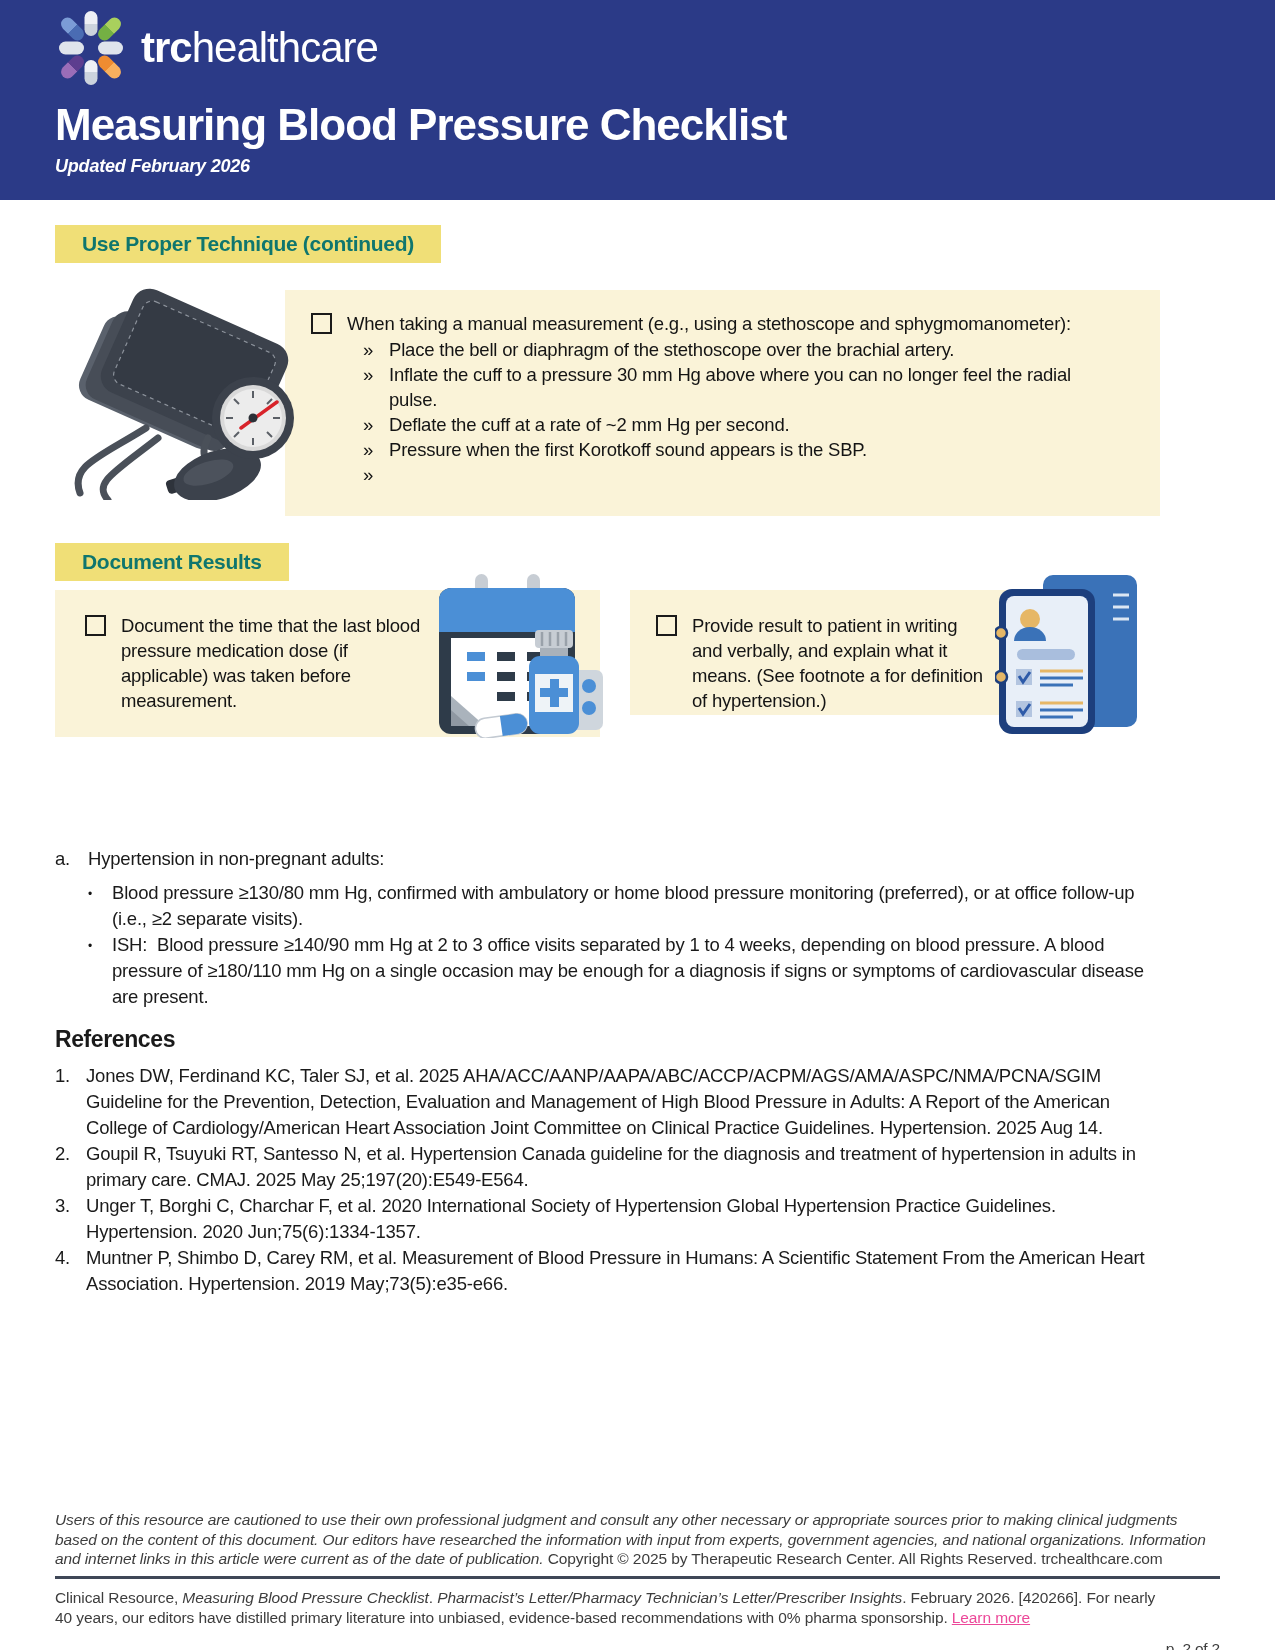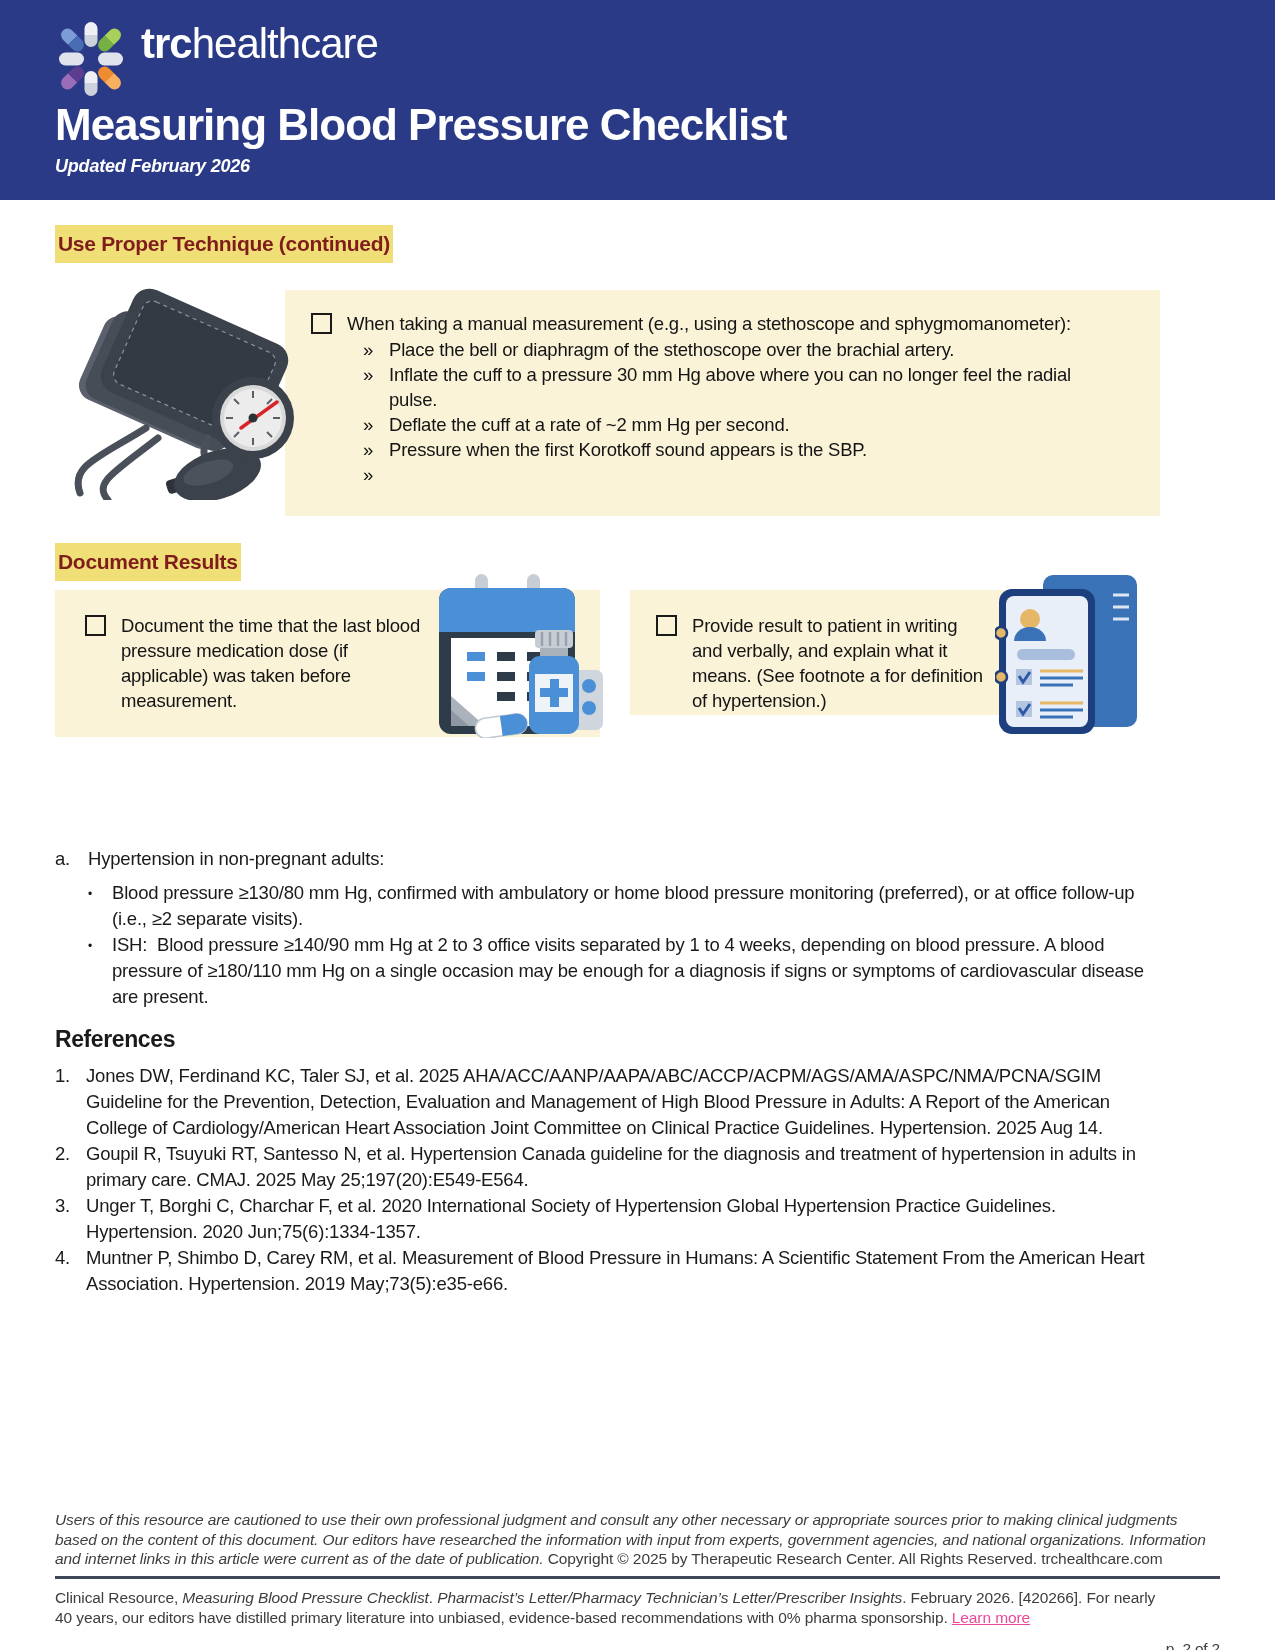--- a/index.html
+++ b/index.html
@@ -4,32 +4,32 @@
 <style>
   * { margin:0; padding:0; box-sizing:border-box; }
   html,body { background:#ffffff; }
   .page {
     position:relative; width:1275px; height:1650px; background:#ffffff;
     font-family:"Liberation Sans", sans-serif; color:#1a1a1a; overflow:hidden;
     letter-spacing:-0.2px;
   }
   
   .header-band { position:absolute; left:0; top:0; width:1275px; height:200px; background:#2b3a87; }
-  .logo-wrap { position:absolute; left:55px; top:20px; width:340px; height:80px; display:flex; }
+  .logo-wrap { position:absolute; left:55px; top:8px; width:340px; height:80px; display:flex; align-items:center; }
   .logo-icon { width:72px; height:78px; }
   .brand-text { color:#ffffff; font-size:42px; margin-left:14px; letter-spacing:-1px; }
   .brand-text .b { font-weight:700; }
   .brand-text .l { font-weight:400; }
   .doc-title { position:absolute; left:55px; top:100px; color:#ffffff; font-size:44px; font-weight:700; letter-spacing:-1px; }
   .doc-updated { position:absolute; left:55px; top:156px; color:#ffffff; font-size:18px; font-style:italic; font-weight:600; }
 
   
   .section-heading {
-    position:absolute; background:#f0df77; color:#7f1d1d;
-    font-size:21px; font-weight:700; padding:7px 3px; letter-spacing:-0.3px;
+    position:absolute; background:#f0df77; color:#0f766e;
+    font-size:21px; font-weight:700; padding:7px 27px; letter-spacing:-0.3px;
   }
   .h-technique { left:55px; top:225px; }
   .h-results  { left:55px; top:543px; }
 
   
   .panel { position:absolute; background:#faf3d8; }
   .panel-technique { left:285px; top:290px; width:875px; height:226px; }
   .panel-left  { left:55px;  top:590px; width:545px; height:147px; }
   .panel-right { left:630px; top:590px; width:450px; height:125px; }
 

